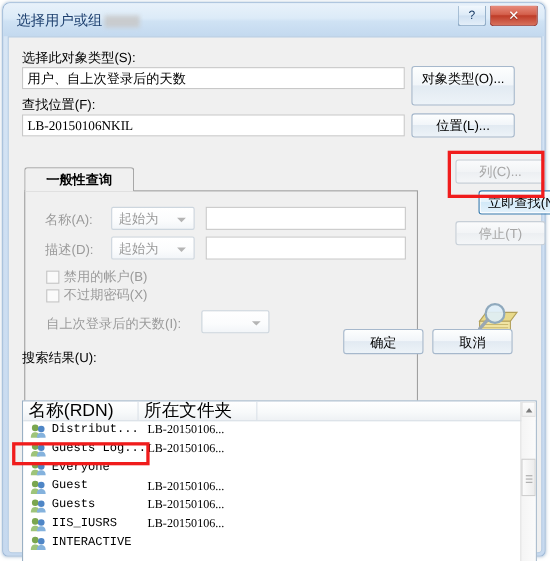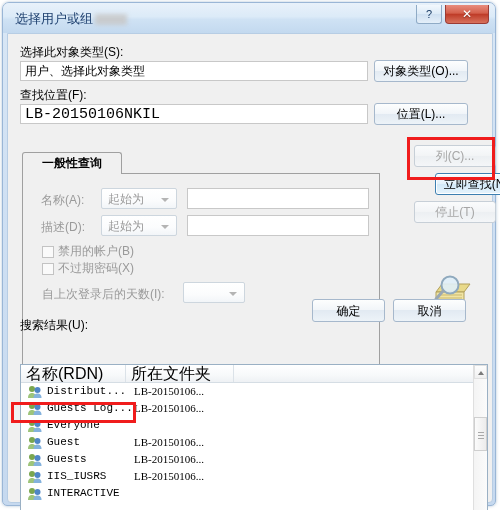--- a/index.html
+++ b/index.html
@@ -106,21 +106,21 @@
     border: 1px solid #c8c8c8;
     box-sizing: border-box;
     font-size: 12px;
     line-height: 19px;
     padding: 0 4px;
     color: #000;
     font-family: "Liberation Sans", "DejaVu Sans", sans-serif;
     white-space: nowrap;
     overflow: hidden;
   }
-  .textfield.mono { font-family: Liberation Mono, monospace; font-size: 15px; }
+  .textfield.mono { font-family: Liberation Serif, serif; font-size: 12px; }
 
   .pushbtn {
     position: absolute;
     box-sizing: border-box;
     border: 1px solid #a6b8cc;
     border-radius: 3px;
     background: linear-gradient(to bottom, #fdfefe 0%, #f1f5f9 48%, #e2eaf2 50%, #edf3f8 100%);
     font-size: 12px;
     color: #000;
     text-align: center;
@@ -286,22 +286,22 @@
   <div class="titlebar">
     <div class="title-text">选择用户或组</div>
     <div class="title-redaction"></div>
     <div class="btn-help">?</div>
     <div class="btn-close">✕</div>
   </div>
 
   <div class="client">
 
     <div class="lbl" style="left:12px; top:10px;">选择此对象类型(S):</div>
-    <div class="textfield" style="left:12px; top:27px; width:348px; height:20px;">用户、选择此对象类型</div>
-    <div class="pushbtn" style="left:366px; top:26px; width:94px; height:22px; line-height:21px;">对象类型(O)...</div>
+    <div class="textfield" style="left:12px; top:27px; width:348px; height:20px;">用户、自上次登录后的天数</div>
+    <div class="pushbtn" style="left:366px; top:26px; width:94px; height:36px; line-height:21px;">对象类型(O)...</div>
 
     <div class="lbl" style="left:12px; top:53px;">查找位置(F):</div>
     <div class="textfield mono" style="left:12px; top:70px; width:348px; height:20px;">LB-20150106NKIL</div>
     <div class="pushbtn" style="left:366px; top:69px; width:94px; height:22px; line-height:21px;">位置(L)...</div>
 
     <div class="tabstrip">
       <div class="tab">一般性查询</div>
       <div class="tabbody">
 
         <div class="lbl dim" style="left:18px; top:18px;">名称(A):</div>

